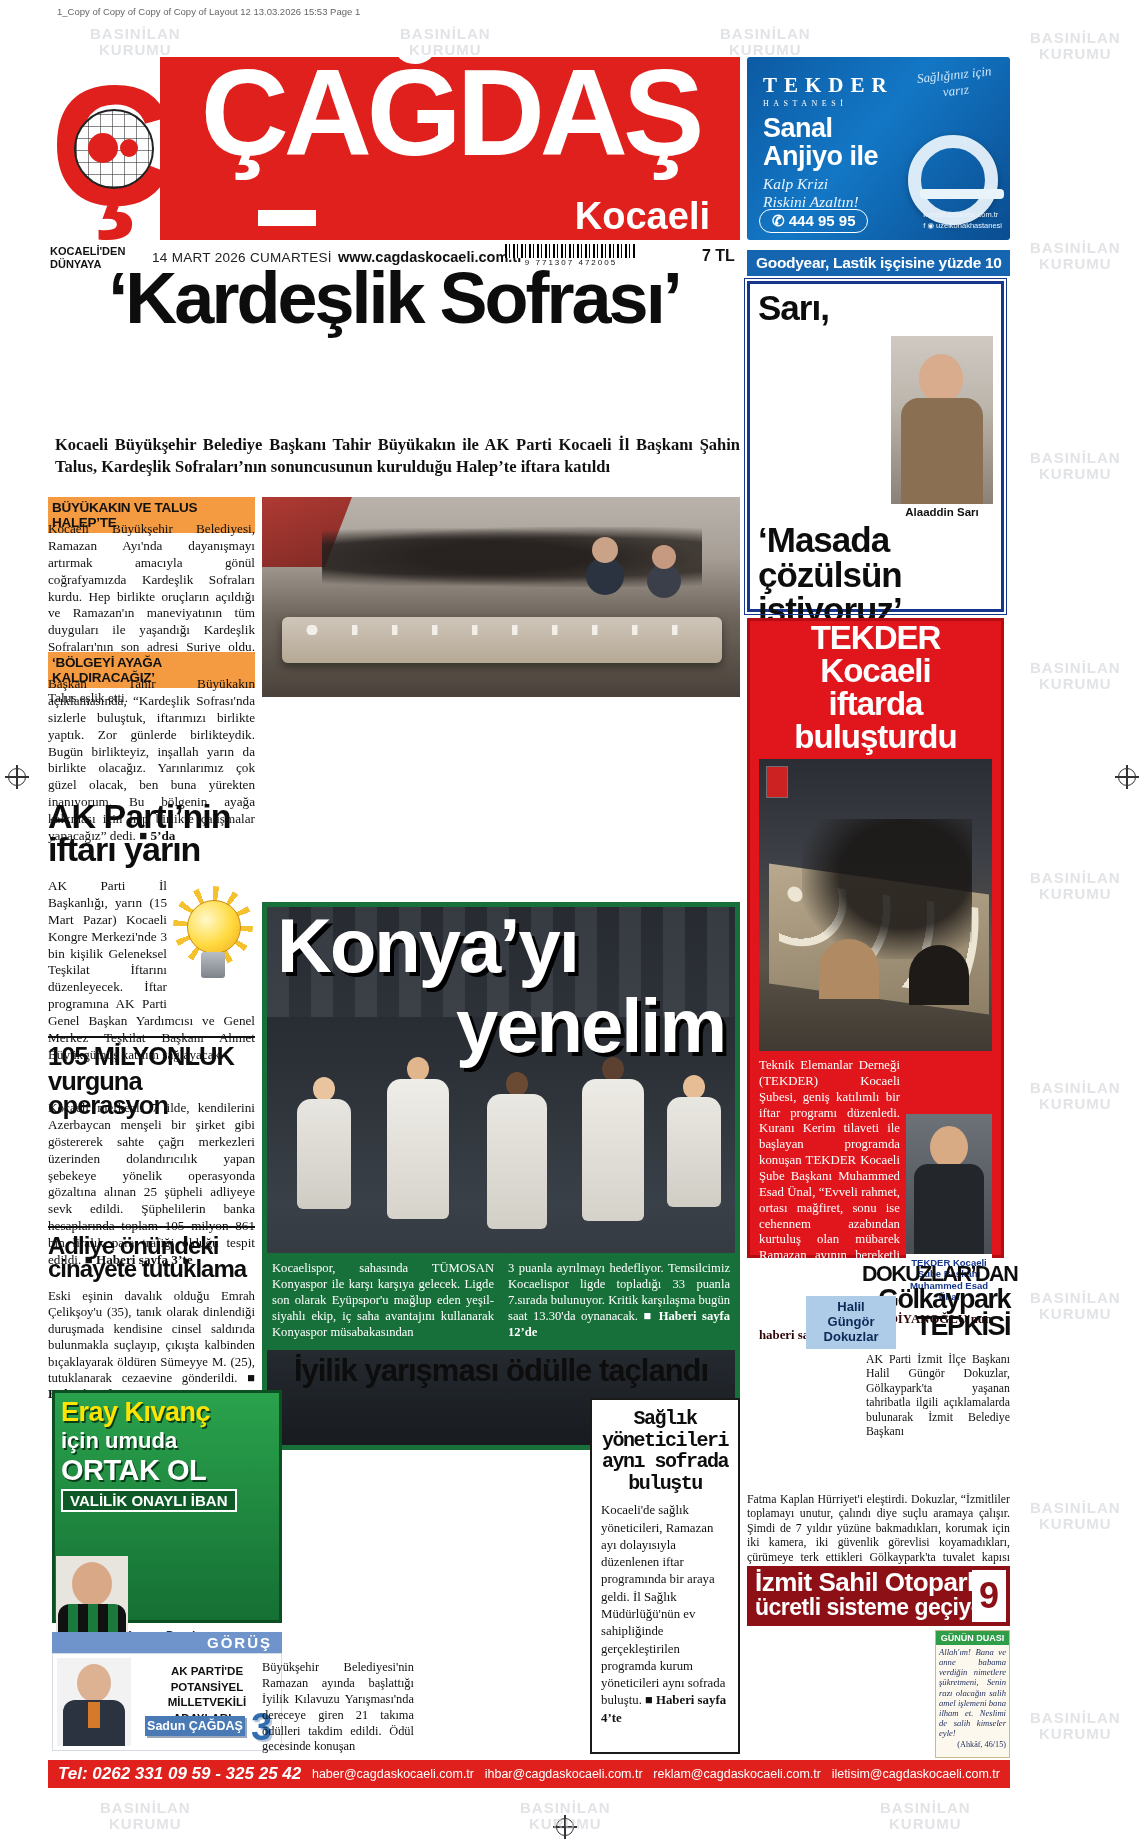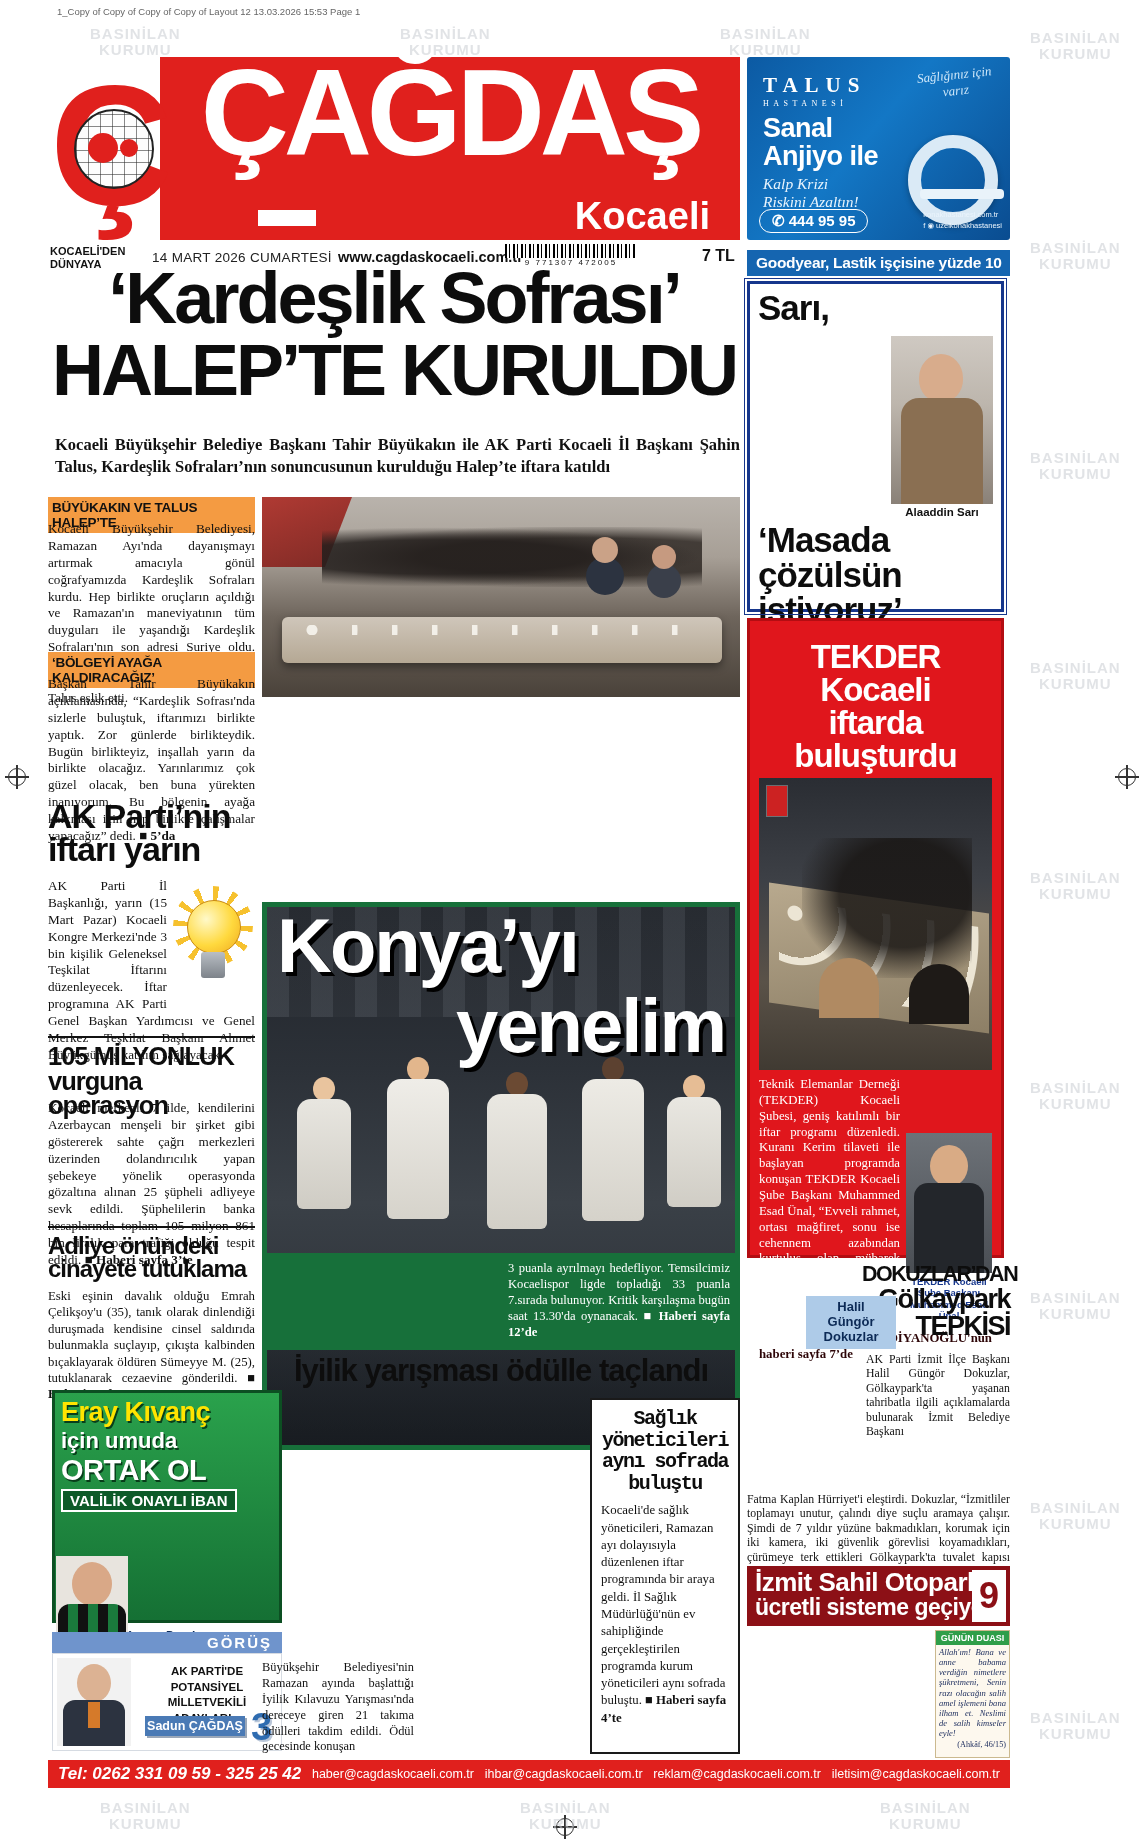--- a/index.html
+++ b/index.html
@@ -114,21 +114,21 @@
   </div>
 </div>
 <div class="abs masthead" style="left:160px;top:57px;width:580px;height:183px;">
   <div class="mast-title">ÇAĞDAŞ</div>
   <div class="abs mast-sub" style="right:30px;bottom:2px;">Kocaeli</div>
   <div class="abs" style="left:98px;bottom:14px;width:58px;height:16px;background:#fff;"></div>
 </div>
 
 <div class="abs" style="left:747px;top:57px;width:263px;height:183px;background:linear-gradient(130deg,#0c5aa3 0%,#1377c5 45%,#0a4c90 100%);border-radius:3px;">
   <div class="abs" style="left:16px;top:16px;color:#fff;font-family:'Liberation Serif',serif;">
-    <div style="font-size:21px;letter-spacing:7px;font-weight:bold;">TALUS</div>
+    <div style="font-size:21px;letter-spacing:7px;font-weight:bold;">TEKDER</div>
     <div style="font-size:8px;letter-spacing:4.5px;margin-top:1px;">HASTANESİ</div>
   </div>
   <div class="abs" style="right:10px;top:10px;color:#cfe8fa;font-style:italic;font-family:'Liberation Serif',serif;font-size:13px;transform:rotate(-6deg);width:90px;text-align:center;">Sağlığınız için varız</div>
   <div class="abs" style="left:16px;top:58px;color:#fff;font-weight:bold;font-size:27px;line-height:1.02;letter-spacing:-.5px;">
     <div>Sanal</div>
     <div>Anjiyo ile</div>
   </div>
   <div class="abs" style="left:16px;top:118px;color:#e8f4fd;font-style:italic;font-size:15.5px;line-height:1.15;font-family:'Liberation Serif',serif;">
     <div>Kalp Krizi</div>
     <div>Riskini Azaltın!</div>
@@ -151,21 +151,20 @@
 <div class="abs" style="left:152px;top:250px;font-size:13.5px;letter-spacing:.3px;color:#222;">14 MART 2026 CUMARTESİ</div>
 <div class="abs b" style="left:338px;top:249px;font-size:14.5px;">www.cagdaskocaeli.com.tr</div>
 <div class="abs" style="left:505px;top:244px;width:132px;">
   <div style="height:14px;background:repeating-linear-gradient(90deg,#000 0 2px,#fff 2px 4px,#000 4px 5px,#fff 5px 8px);"></div>
   <div style="font-size:8px;letter-spacing:2px;text-align:center;">9  771307   472005</div>
 </div>
 <div class="abs b" style="left:702px;top:247px;font-size:16px;">7 TL</div>
 
 <div class="abs hl" style="left:48px;top:262px;width:692px;font-size:72px;letter-spacing:-3px;text-align:center;line-height:1.0;">
   <div>‘Kardeşlik Sofrası’</div>
-  <div>HALEP’TE KURULDU</div>
 </div>
 <div class="abs serif b just" style="left:55px;top:434px;width:685px;font-size:16.5px;line-height:1.33;">Kocaeli Büyükşehir Belediye Başkanı Tahir Büyükakın ile AK Parti Kocaeli İl Başkanı Şahin Talus, Kardeşlik Sofraları’nın sonuncusunun kurulduğu Halep’te iftara katıldı</div>
 
 <div class="abs orange-head" style="left:48px;top:497px;width:199px;">BÜYÜKAKIN VE TALUS HALEP’TE</div>
 <div class="abs body-txt" style="left:48px;top:521px;width:207px;">Kocaeli Büyükşehir Belediyesi, Ramazan Ayı'nda dayanışmayı artırmak amacıyla gönül coğrafyamızda Kardeşlik Sofraları kurdu. Hep birlikte oruçların açıldığı ve Ramazan'ın maneviyatının tüm duyguları ile yaşandığı Kardeşlik Sofraları'nın son adresi Suriye oldu. Düzenlenen iftarda Başkan Büyükakın'a AK Parti İl Başkanı Şahin Talus eşlik etti.</div>
 <div class="abs orange-head" style="left:48px;top:652px;width:199px;">‘BÖLGEYİ AYAĞA KALDIRACAĞIZ’</div>
 <div class="abs body-txt" style="left:48px;top:676px;width:207px;">
   <span>Başkan Tahir Büyükakın açıklamasında, “Kardeşlik Sofrası'nda sizlerle buluştuk, iftarımızı birlikte yaptık. Zor günlerde birlikteydik. Bugün birlikteyiz, inşallah yarın da birlikte olacağız. Yarınlarımız çok güzel olacak, ben buna yürekten inanıyorum. Bu bölgenin ayağa kalkması için hep birlikte çalışmalar yapacağız”  dedi. </span><span class="ref">■ 5’da</span>
 </div>
 
@@ -221,26 +220,27 @@
       <div class="p-head" style="background:#e6bd95;"></div>
       <div class="p-body" style="background:linear-gradient(180deg,#e9e7e1,#d0cdc5);"></div>
     </div>
   <div class="abs" style="left:0;bottom:0;width:100%;height:160px;background:linear-gradient(180deg,transparent,rgba(15,18,22,.55));"></div>
 
   <div class="abs hl" style="left:10px;top:2px;font-size:76px;color:#fff;letter-spacing:-2px;text-shadow:4px 4px 0 #000;">Konya’yı</div>
   <div class="abs hl" style="right:10px;top:82px;font-size:76px;color:#fff;letter-spacing:-2px;text-shadow:4px 4px 0 #000;">yenelim</div>
 </div>
 
 <div class="abs cap-green" style="left:262px;top:1253px;width:478px;height:97px;box-sizing:border-box;padding:7px 10px;">
+  <div class="body-txt" style="float:left;width:222px;">Kocaelispor, sahasında TÜMOSAN Konyaspor ile karşı karşıya gelecek. Ligde son olarak Eyüpspor'u mağlup eden yeşil-siyahlı ekip, iç saha avantajını kullanarak Konyaspor müsabakasından</div>
   <div class="body-txt" style="float:right;width:222px;">
     <span>3 puanla ayrılmayı hedefliyor. Temsilcimiz Kocaelispor ligde topladığı 33 puanla 7.sırada bulunuyor. Kritik karşılaşma bugün saat 13.30'da oynanacak. </span><span class="ref" style="color:#fff;">■ Haberi sayfa 12’de</span>
   </div>
 </div>
 
-<div class="abs tekder" style="left:747px;top:618px;width:257px;height:640px;box-sizing:border-box;padding:19px 9px;border:3px solid #b30d12;">
+<div class="abs tekder" style="left:747px;top:618px;width:257px;height:640px;box-sizing:border-box;padding:0 9px;border:3px solid #b30d12;">
   <div class="hl" style="color:#fff;font-size:33px;letter-spacing:-1px;text-align:center;line-height:1.0;">
     <div>TEKDER Kocaeli</div>
     <div>iftarda buluşturdu</div>
   </div>
   <div class="photo" style="width:100%;height:292px;margin-top:6px;background:linear-gradient(180deg,#2a2d33 0%,#3d4046 35%,#5a5248 70%,#403a32 100%);">
     <div class="abs" style="left:8px;top:8px;width:20px;height:30px;background:#c22;box-shadow:0 0 0 1px rgba(255,255,255,.3);"></div>
     <div class="abs" style="left:10px;top:120px;width:220px;height:120px;background:linear-gradient(165deg,#b8a98e,#8d7f66);transform:skewY(8deg);"></div>
     <div class="abs" style="left:20px;top:135px;width:200px;height:90px;background:repeating-radial-gradient(circle at 16px 12px,#ece5d4 0 7px,transparent 8px 44px);transform:skewY(8deg);"></div>
     <div class="abs" style="right:20px;top:60px;width:170px;height:140px;background:radial-gradient(ellipse at 60% 40%,rgba(25,22,20,.85) 0 45%,transparent 75%);"></div>
     <div class="abs" style="left:60px;top:180px;width:60px;height:60px;border-radius:50% 50% 0 0;background:#b08a62;box-shadow:90px 6px 0 0 #1e1a17;"></div>

